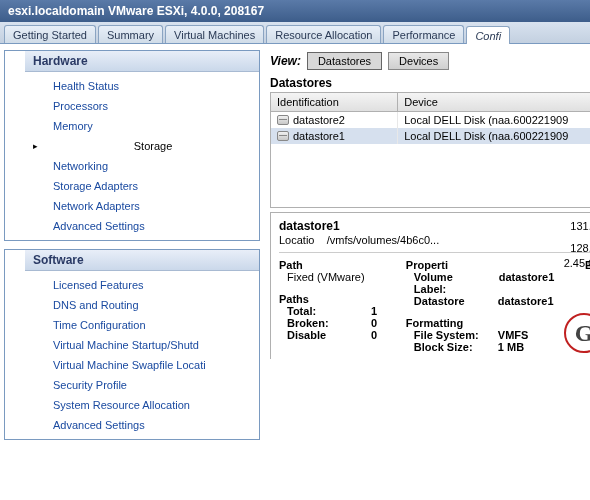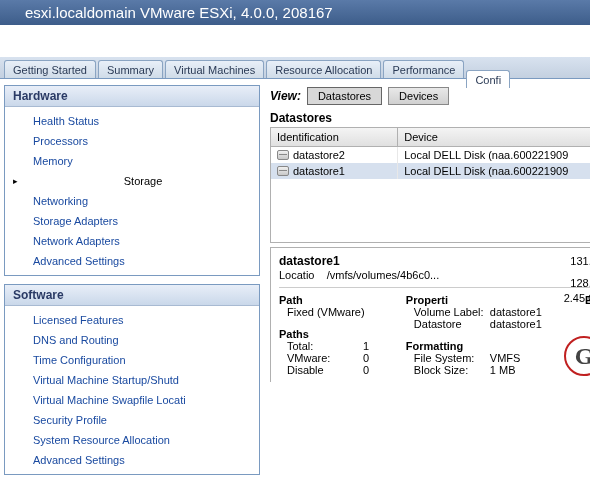--- a/index.html
+++ b/index.html
@@ -9,60 +9,61 @@
     font-size: 11px;
     background: #fff;
     color: #000;
     width: 590px;
     height: 500px;
     overflow: hidden;
   }
   .title-bar {
     background: linear-gradient(to bottom, #5a7aa8 0%, #3d5d8a 100%);
     color: #fff;
-    font-weight: normal;
-    font-size: 15px;
-    padding: 4px 25px;
+    font-weight: bold;
+    font-size: 12px;
+    padding: 4px 8px;
   }
   .tab-strip {
     background: linear-gradient(to bottom, #d8e2ef 0%, #c3d0e0 100%);
     border-bottom: 1px solid #7a9ac0;
     display: flex;
     align-items: flex-end;
     height: 22px;
     padding-left: 4px;
     gap: 2px;
-    margin-top: 32px;
   }
   .tab {
     background: linear-gradient(to bottom, #e8eff8 0%, #d0dce8 100%);
     border: 1px solid #8aa4c2;
     border-bottom: none;
     border-radius: 3px 3px 0 0;
     padding: 3px 8px 2px;
     color: #2a3a55;
     cursor: pointer;
     white-space: nowrap;
   }
   .tab.active {
     background: #fff;
     font-weight: normal;
     position: relative;
-    top: 10px;
+    top: 1px;
+    font-style: italic;
   }
   .body-row { display: flex; }
   .left-col {
     width: 262px;
     padding: 6px 0 0 4px;
     flex-shrink: 0;
   }
   .panel {
     border: 1px solid #7a9ac0;
     margin-bottom: 8px;
     width: 256px;
+    padding-left: 20px;
   }
   .panel-header {
     background: linear-gradient(to bottom, #e8eef8 0%, #cad8ea 100%);
     border-bottom: 1px solid #a8bad2;
     color: #2a3a65;
     font-weight: bold;
     font-size: 12px;
     padding: 3px 8px;
   }
   .panel-body { padding: 4px 0; }
@@ -166,21 +167,21 @@
     position: absolute;
     right: 6px;
     top: 6px;
     text-align: right;
     line-height: 1.3;
   }
   .sep { border-top: 1px solid #ccc; margin: 6px 0; }
   .detail-cols { display: flex; gap: 18px; }
   .detail-col { }
   .bold { font-weight: bold; }
-  .kv { display: flex; gap: 6px; }
+  .kv { display: flex; gap: 14px; font-weight: bold; }
   .kv .k { min-width: 70px; }
   .logo-g {
     position: absolute;
     right: 6px;
     bottom: 6px;
     width: 40px; height: 40px;
     border: 2px solid #c02020;
     border-radius: 50%;
     display: flex;
     align-items: center;
@@ -284,21 +285,21 @@
       <div class="detail-cols">
         <div class="detail-col" style="width:110px">
           <div class="bold">Path</div>
           <div style="padding-left:8px">Fixed (VMware)</div>
           <div class="bold" style="margin-top:10px">Paths</div>
           <div class="kv" style="padding-left:8px">
               <span class="k">Total:</span>
               <span>1</span>
             </div>
           <div class="kv" style="padding-left:8px">
-              <span class="k">VMware:</span>
+              <span class="k">Broken:</span>
               <span>0</span>
             </div>
           <div class="kv" style="padding-left:8px">
               <span class="k">Disable</span>
               <span>0</span>
             </div>
         </div>
         <div class="detail-col" style="width:150px">
           <div class="bold">Properti</div>
           <div class="kv" style="padding-left:8px">

